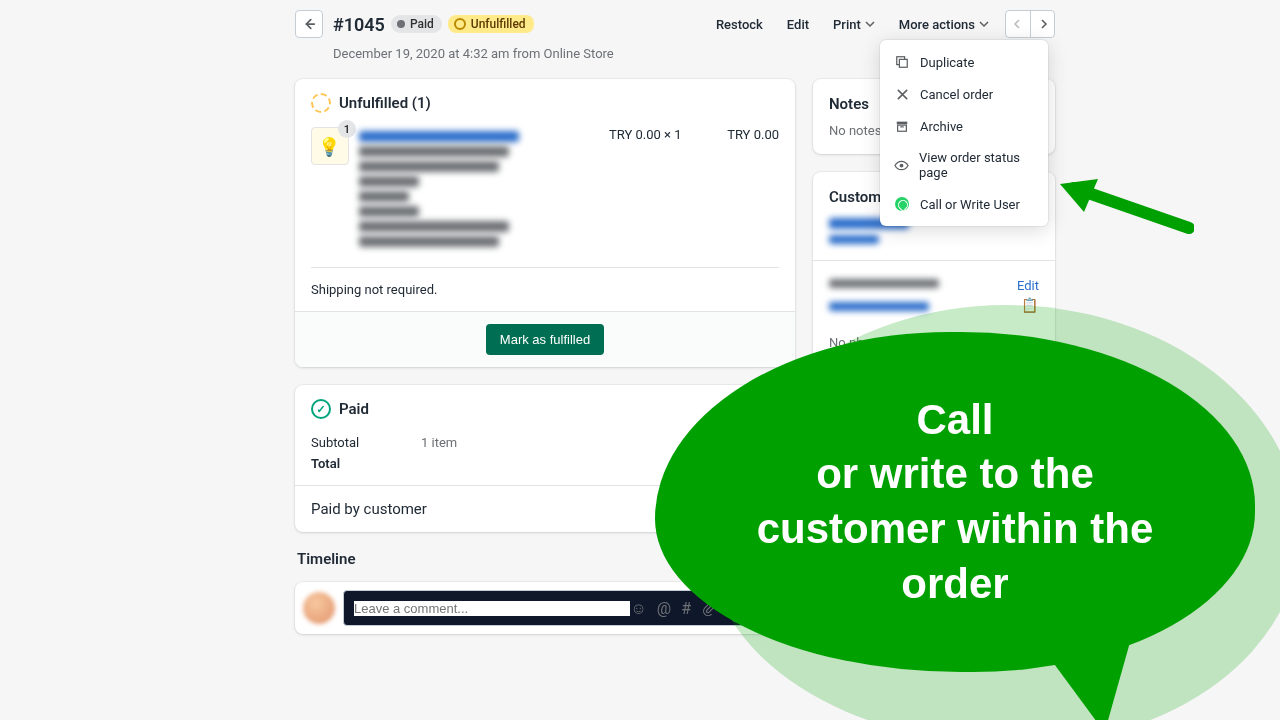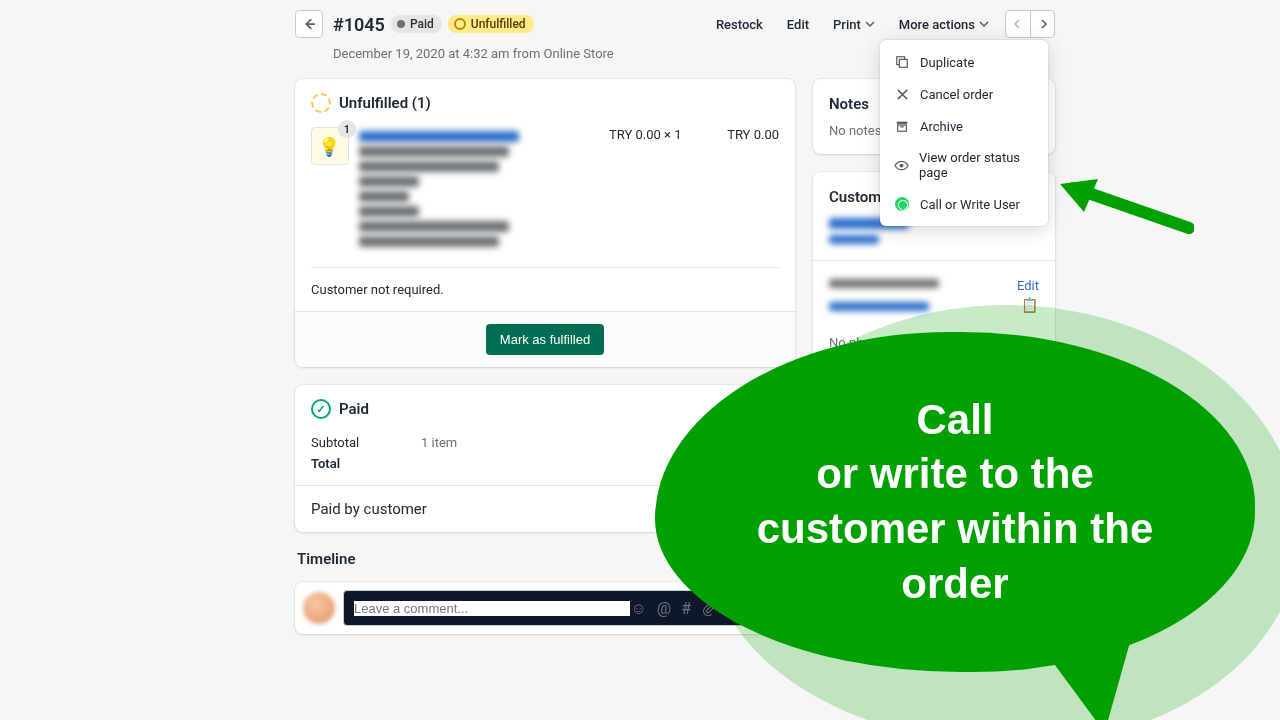--- a/index.html
+++ b/index.html
@@ -164,21 +164,21 @@
               <div class="blurline b4"></div>
               <div class="blurline b5"></div>
               <div class="blurline b4"></div>
               <div class="blurline b2"></div>
               <div class="blurline b3"></div>
             </div>
             <div class="unitprice">TRY 0.00 × 1</div>
             <div class="linetotal">TRY 0.00</div>
           </div>
           <div class="hr"></div>
-          <div class="ship-note">Customer not required.</div>
+          <div class="ship-note">Shipping not required.</div>
           <div class="card-foot">
             <button class="btn-primary">Mark as fulfilled</button>
           </div>
         </div>
 
         <div class="card">
           <div class="card-head">
             <span class="paid-icon">✓</span>
             <h3>Paid</h3>
           </div>

